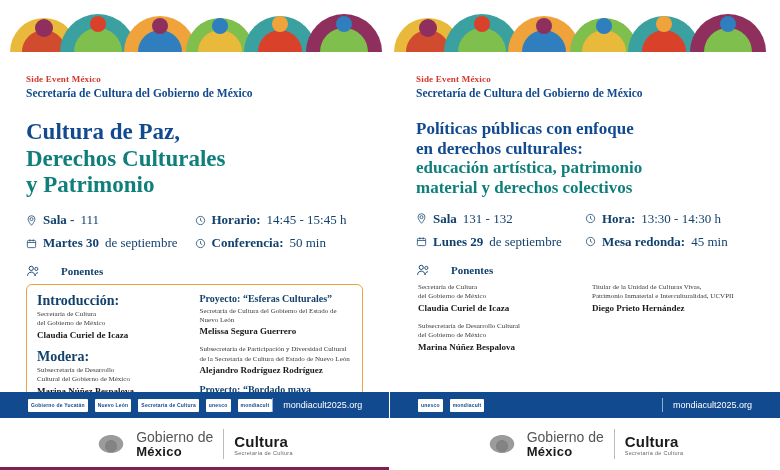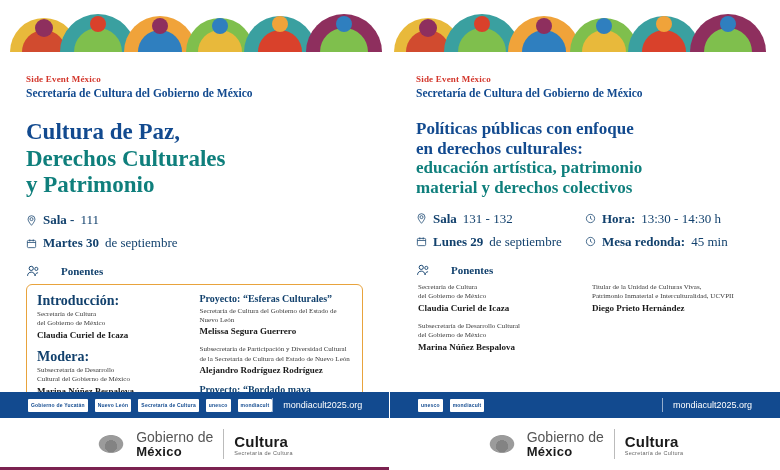--- a/index.html
+++ b/index.html
@@ -249,20 +249,42 @@
             <span class="ic">
               <svg viewBox="0 0 16 16" width="11" height="11">
                   <rect x="2" y="3.5" width="12" height="10.5" rx="1.5" fill="none" stroke="currentColor" stroke-width="1.1"></rect>
                   <path d="M2 6.5h12M5.5 2v3M10.5 2v3" stroke="currentColor" stroke-width="1.1" fill="none"></path>
                 </svg>
             </span>
             <b>Martes 30</b>
             <span class="light">de septiembre</span>
           </div>
         </div>
+        <div class="col">
+          <div class="row">
+            <span class="ic">
+              <svg viewBox="0 0 16 16" width="11" height="11">
+                  <circle cx="8" cy="8" r="6" fill="none" stroke="currentColor" stroke-width="1.1"></circle>
+                  <path d="M8 4.5V8l2.5 1.6" stroke="currentColor" stroke-width="1.1" fill="none"></path>
+                </svg>
+            </span>
+            <b>Horario:</b>
+            <span class="light">14:45 - 15:45 h</span>
+          </div>
+          <div class="row">
+            <span class="ic">
+              <svg viewBox="0 0 16 16" width="11" height="11">
+                  <circle cx="8" cy="8" r="6" fill="none" stroke="currentColor" stroke-width="1.1"></circle>
+                  <path d="M8 4.5V8l2.5 1.6" stroke="currentColor" stroke-width="1.1" fill="none"></path>
+                </svg>
+            </span>
+            <b>Conferencia:</b>
+            <span class="light">50 min</span>
+          </div>
+        </div>
       </div>
 
       <div class="ponentes-head">
         <span class="ic">
           <svg viewBox="0 0 16 16" width="14" height="14">
               <circle cx="6" cy="5" r="2.4" fill="none" stroke="currentColor" stroke-width="1.1"></circle>
               <path d="M1.8 13.5c0-2.6 1.9-4.2 4.2-4.2s4.2 1.6 4.2 4.2" fill="none" stroke="currentColor" stroke-width="1.1"></path>
               <circle cx="11.8" cy="5.6" r="1.8" fill="none" stroke="currentColor" stroke-width="1"></circle>
               <path d="M10.6 13.5c0-2.2 1.3-3.5 3.2-3.5" fill="none" stroke="currentColor" stroke-width="1"></path>
             </svg>

